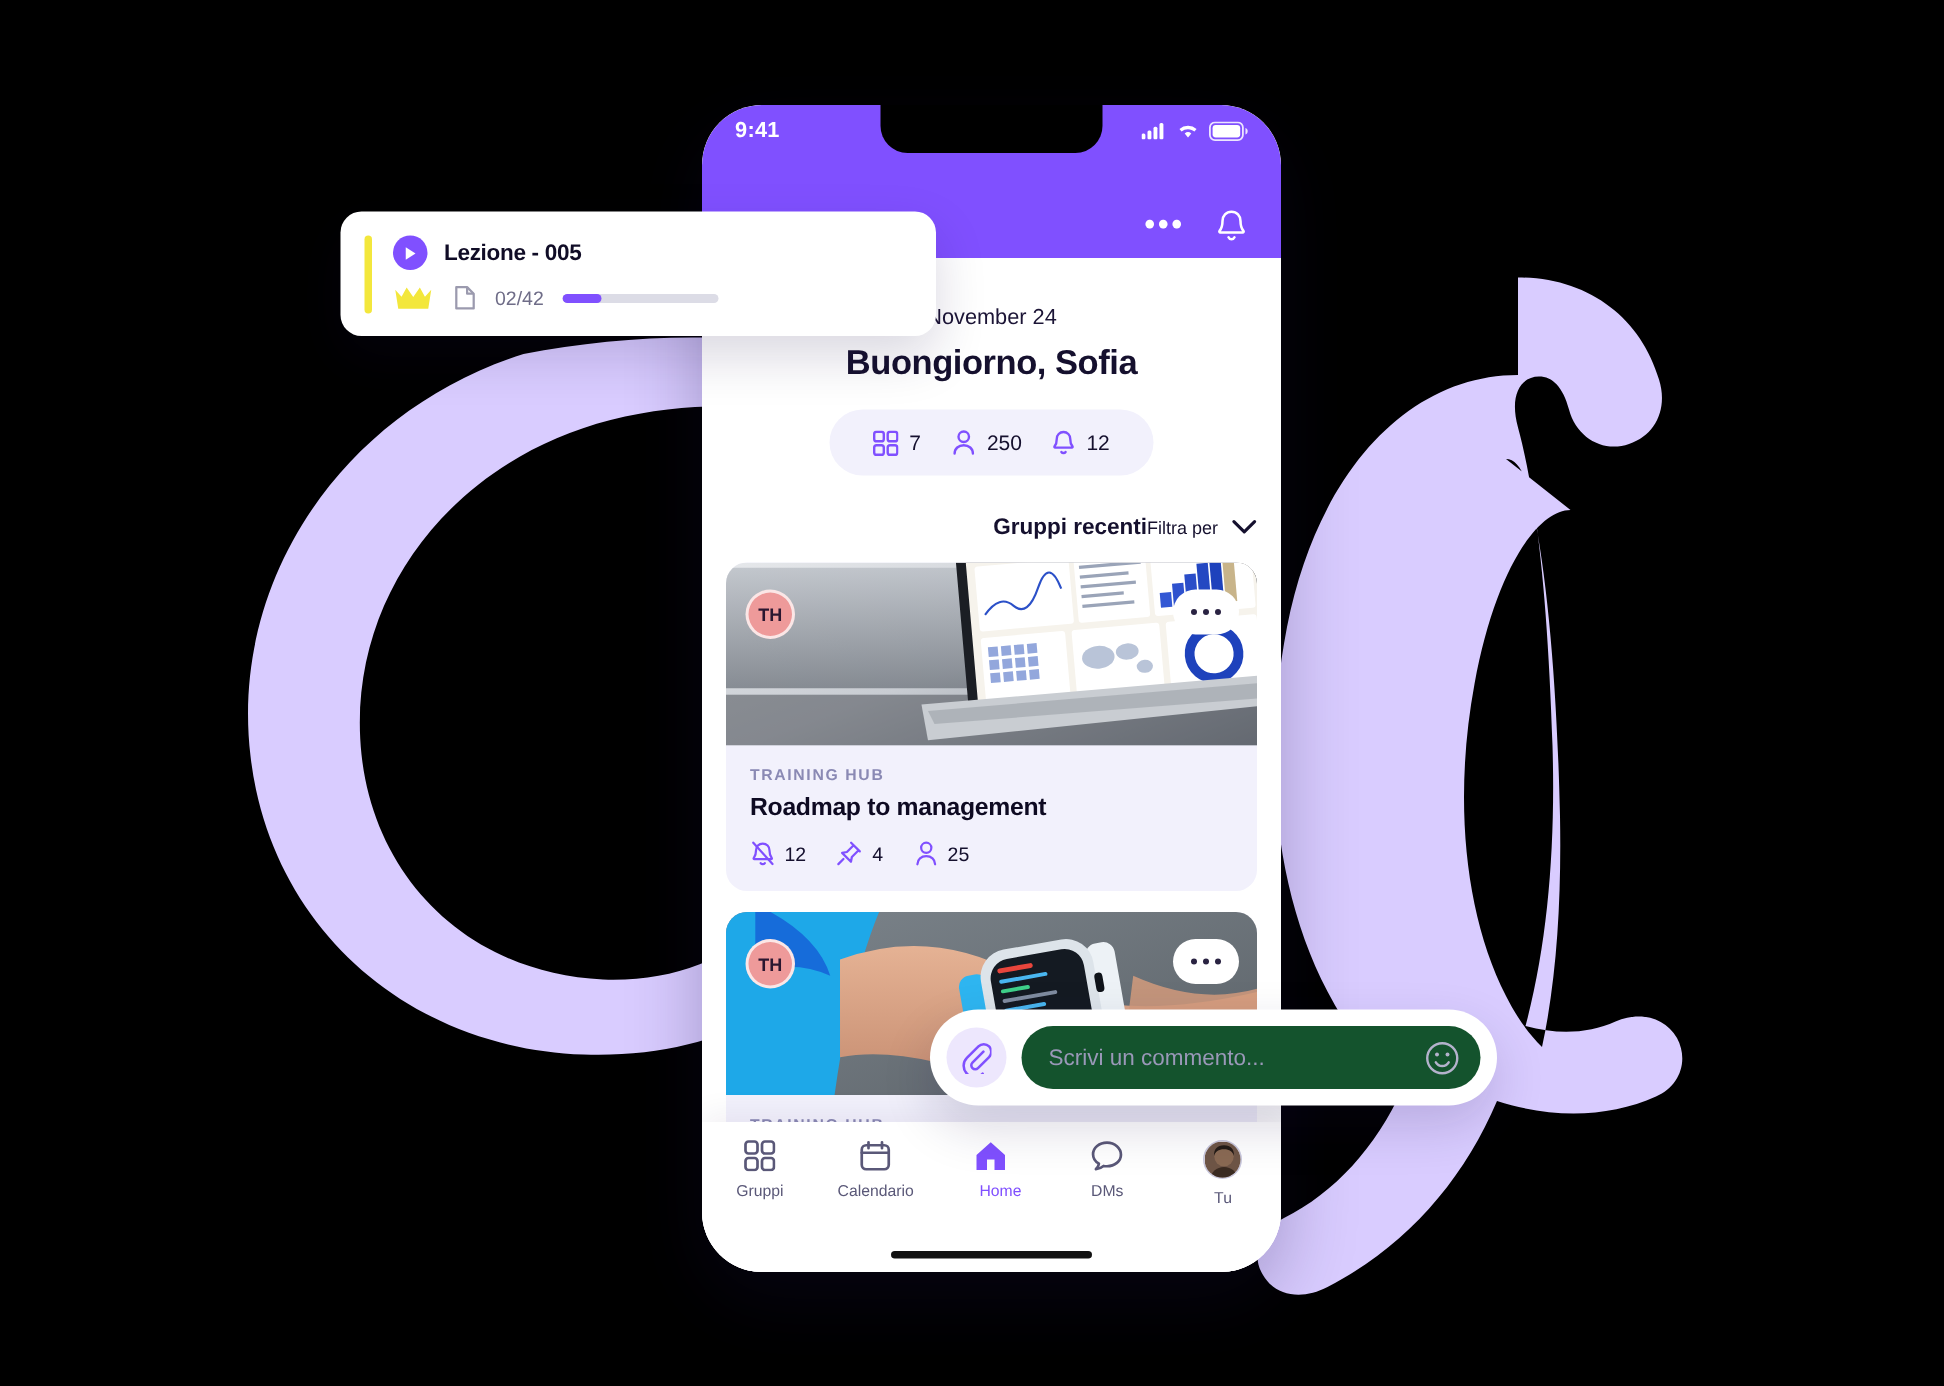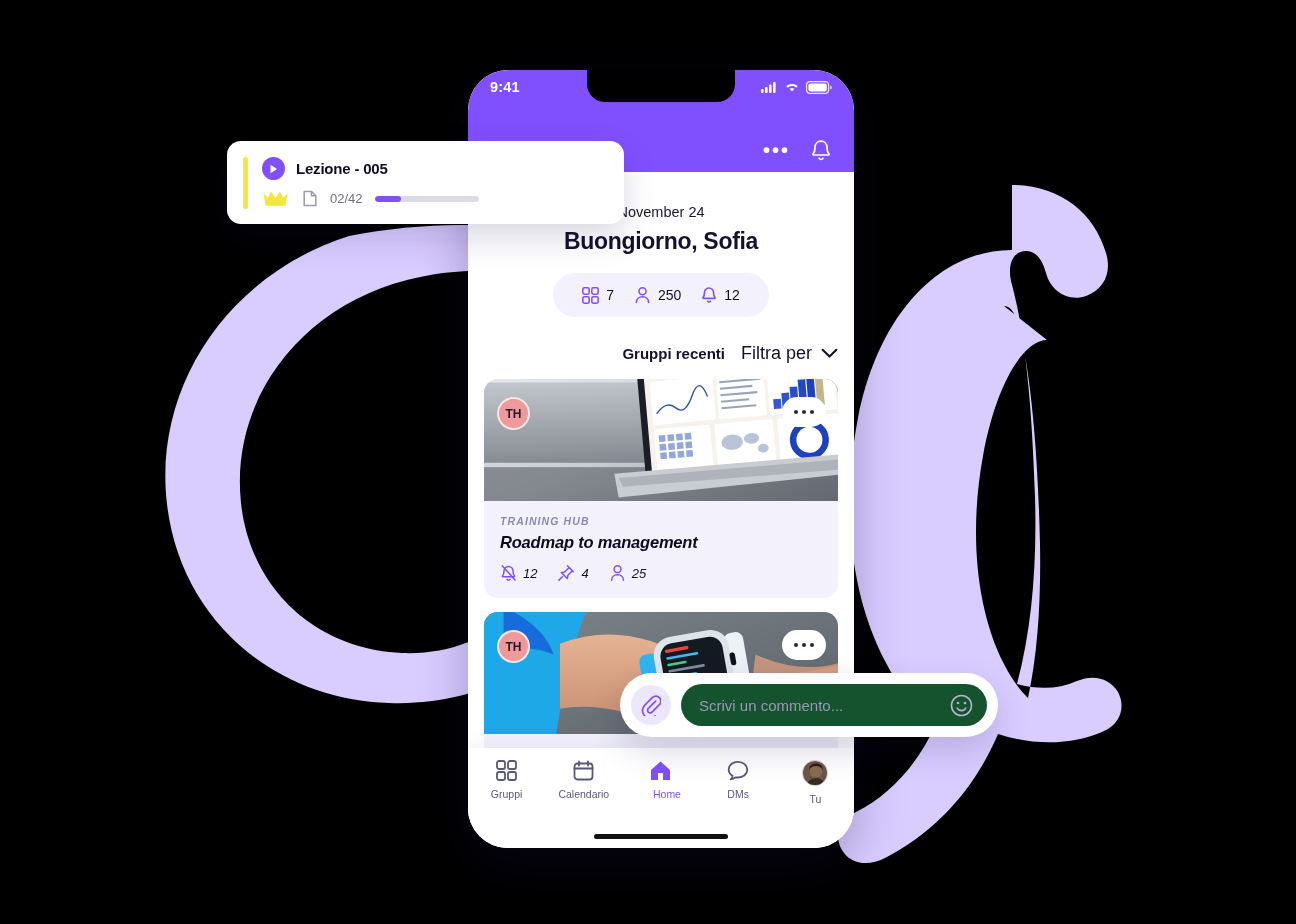--- a/index.html
+++ b/index.html
@@ -75,42 +75,42 @@
   }
   .stat { display: flex; align-items: center; gap: 7px; }
   .stat span { font-size: 14px; color: #15102E; font-weight: 500; }
 
   .section-row {
     display: flex; align-items: center; justify-content: flex-end;
     padding: 0 16px; margin-top: 26px;
   }
   .section-title { font-size: 15px; font-weight: 700; color: #15102E; }
   .filter-wrap { display: flex; align-items: center; gap: 9px; }
-  .filter-label { font-size: 18px; color: #15102E; padding-left: 16px; }
+  .filter-label { font-size: 12px; color: #15102E; }
 
   .cards { margin-top: 14px; padding: 1px 16px; display: flex; flex-direction: column; gap: 14px; }
   .card { border-radius: 14px; overflow: hidden; background: #F2F1FC; }
   .card-media { position: relative; height: 122px; overflow: hidden; }
   .card-media svg { display: block; width: 100%; height: 100%; }
   .card-avatar {
     position: absolute; left: 13px; top: 18px;
     width: 33px; height: 33px; border-radius: 50%;
     background: #EE9A9A; border: 2px solid rgba(255,255,255,.75);
     display: flex; align-items: center; justify-content: center;
     color: #2A1630; font-size: 12px; font-weight: 700;
   }
   .card-menu {
     position: absolute; right: 12px; top: 18px;
     width: 44px; height: 30px; border-radius: 16px;
     background: #fff;
     display: flex; align-items: center; justify-content: center;
     gap: 3.5px;
   }
   .card-menu i { width: 4.5px; height: 4.5px; border-radius: 50%; background: #2A2342; display: block; }
-  .card-body { padding: 14px 16px 16px; font-style: italic; }
+  .card-body { padding: 14px 16px 16px; }
   .card-eyebrow { font-size: 10.5px; font-weight: 700; letter-spacing: 1.1px; color: #8A89B4; }
   .card-title { margin-top: 6px; font-size: 16.5px; font-weight: 700; color: #0E0A22; letter-spacing: -0.2px; }
   .card-meta { margin-top: 12px; display: flex; align-items: center; gap: 20px; }
   .meta { display: flex; align-items: center; gap: 6px; }
   .meta span { font-size: 13px; color: #15102E; font-weight: 500; }
 
   
   .bottom-nav {
     position: absolute; left: 0; right: 0; bottom: 0; height: 100px;
     background: #fff;

